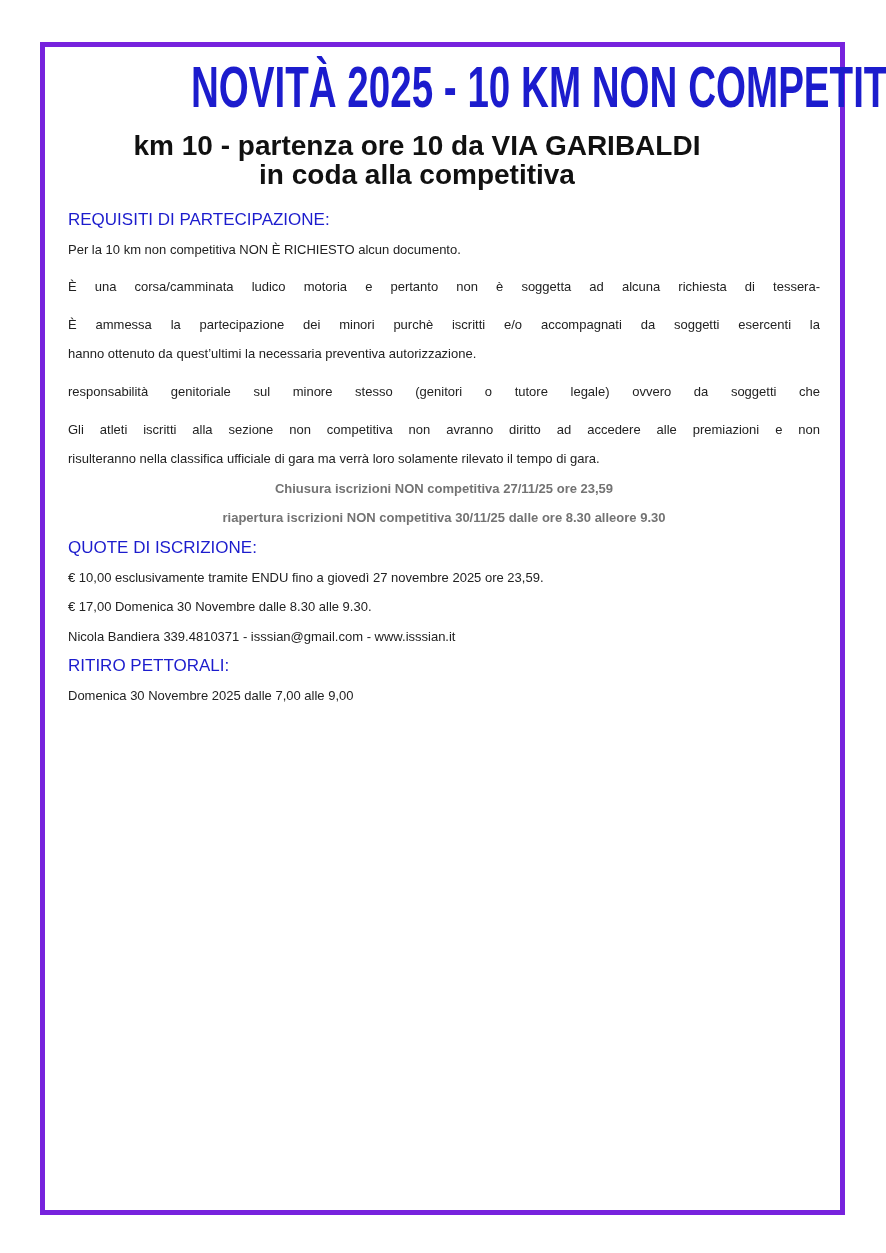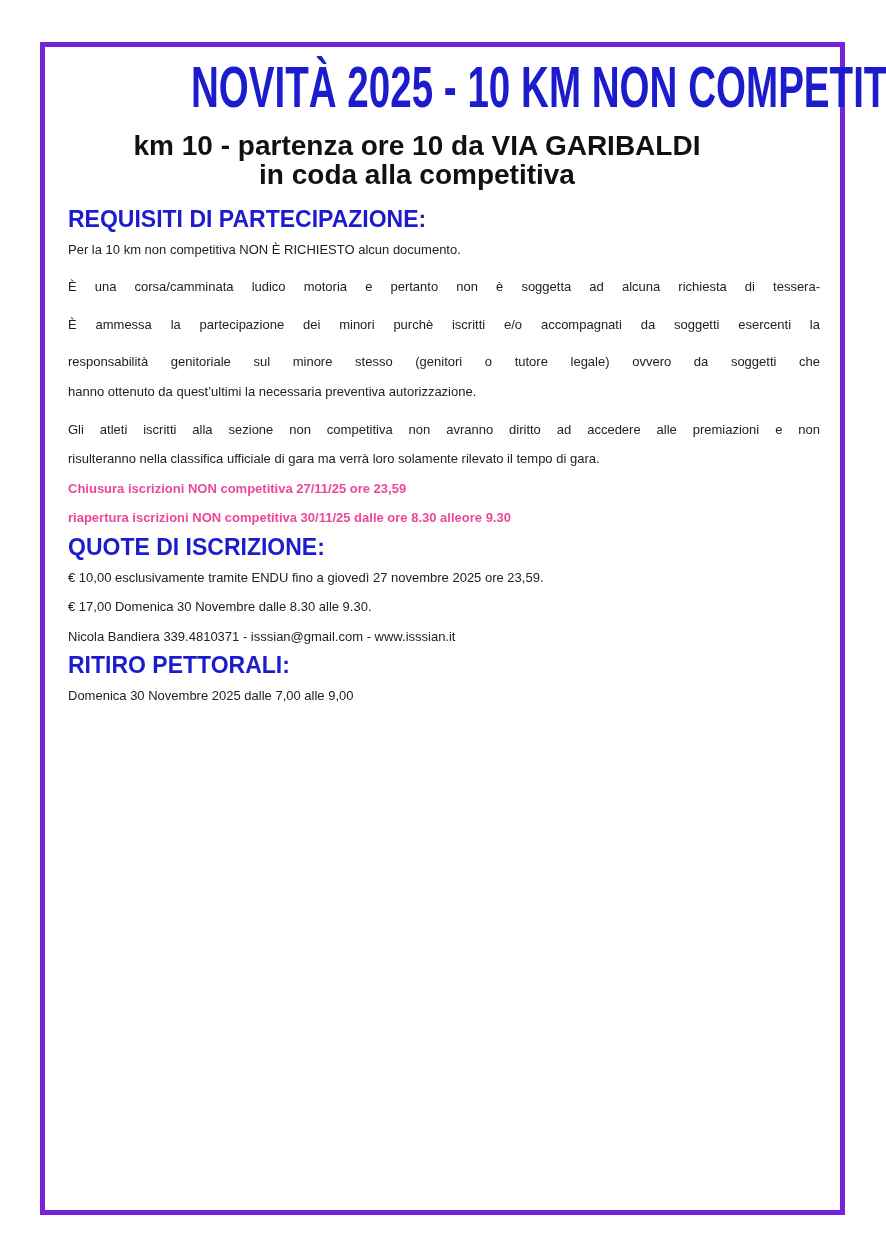--- a/index.html
+++ b/index.html
@@ -58,26 +58,27 @@
   }
   .line.just {
     white-space: normal;
     text-align: justify;
     text-align-last: justify;
     overflow: hidden;
     margin-top: 8px;
   }
   .line.h {
     color: #1c1ccd;
-    font-weight: 700;
-    font-size: 23px;
+    font-weight: 400;
+    font-size: 17px;
   }
   .line.bb {
-    color: #ec4899;
+    color: #737373;
     font-weight: 700;
+    text-align: center;
   }
   .line.url { white-space: pre; }
   .line.url span { white-space: pre; }
 </style>
 </head>
 <body>
 
 <div class="page">
 
   <div class="frame"></div>
@@ -89,22 +90,22 @@
   <div class="subtitle">
     <div>km 10 - partenza ore 10 da VIA GARIBALDI</div>
     <div>in coda alla competitiva</div>
   </div>
 
   <div class="content">
     <div class="line h">REQUISITI DI PARTECIPAZIONE:</div>
     <div class="line b">Per la 10 km non competitiva NON È RICHIESTO alcun documento.</div>
     <div class="line b just">È una corsa/camminata ludico motoria e pertanto non è soggetta ad alcuna richiesta di tessera-</div>
     <div class="line b just">È ammessa la partecipazione dei minori purchè iscritti e/o accompagnati da soggetti esercenti la</div>
+    <div class="line b">hanno ottenuto da quest’ultimi la necessaria preventiva autorizzazione.</div>
     <div class="line b just">responsabilità genitoriale sul minore stesso (genitori o tutore legale) ovvero da soggetti che</div>
-    <div class="line b">hanno ottenuto da quest’ultimi la necessaria preventiva autorizzazione.</div>
     <div class="line b just">Gli atleti iscritti alla sezione non competitiva non avranno diritto ad accedere alle premiazioni e non</div>
     <div class="line b">risulteranno nella classifica ufficiale di gara ma verrà loro solamente rilevato il tempo di gara.</div>
     <div class="line bb">Chiusura iscrizioni NON competitiva 27/11/25 ore 23,59</div>
     <div class="line bb">riapertura iscrizioni NON competitiva 30/11/25 dalle ore 8.30 alleore 9.30</div>
     <div class="line h">QUOTE DI ISCRIZIONE:</div>
     <div class="line b">€ 10,00 esclusivamente tramite ENDU fino a giovedì 27 novembre 2025 ore 23,59.</div>
     <div class="line b">€ 17,00 Domenica 30 Novembre dalle 8.30 alle 9.30.</div>
     <div class="line b">Nicola Bandiera 339.4810371 - isssian@gmail.com - www.isssian.it</div>
     <div class="line h">RITIRO PETTORALI:</div>
     <div class="line b">Domenica 30 Novembre 2025 dalle 7,00 alle 9,00</div>

